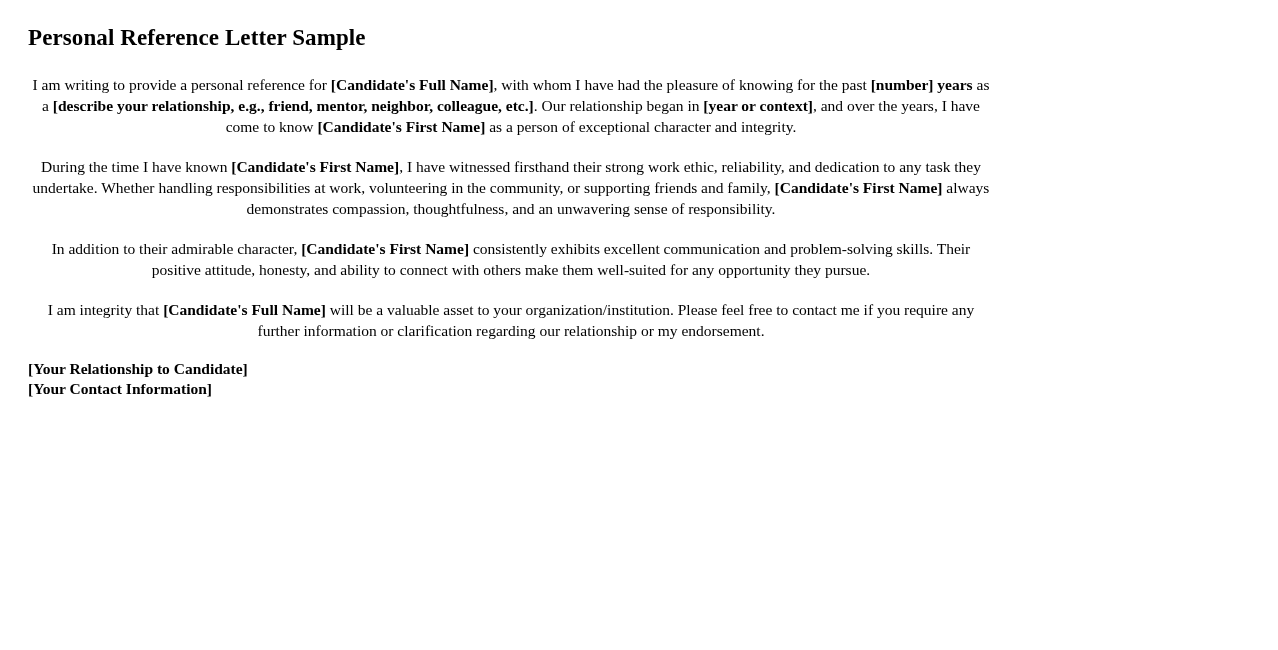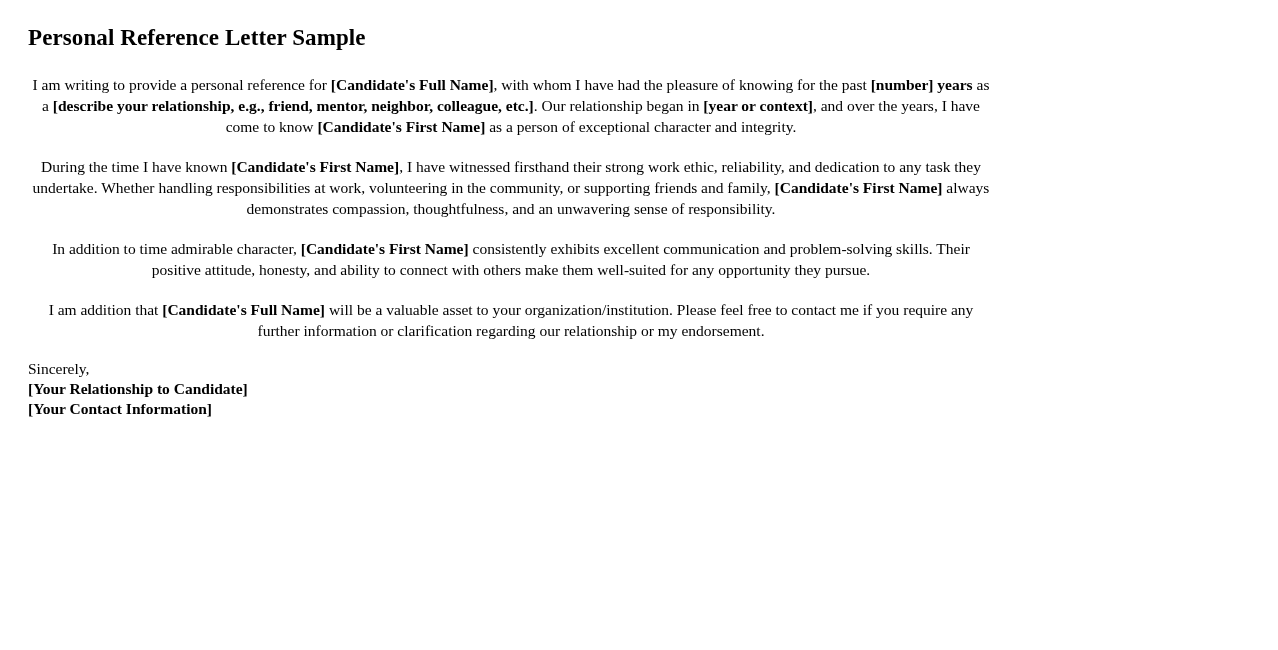--- a/index.html
+++ b/index.html
@@ -56,22 +56,21 @@
 </head>
 <body>
 
 <div class="page">
 
   <h1 class="doc-title">Personal Reference Letter Sample</h1>
 
 
   <p class="para"><span>I am writing to provide a personal reference for </span><b>[Candidate's Full Name]</b><span>, with whom I have had the pleasure of knowing for the past </span><b>[number] years</b><span> as a </span><b>[describe your relationship, e.g., friend, mentor, neighbor, colleague, etc.]</b><span>. Our relationship began in </span><b>[year or context]</b><span>, and over the years, I have come to know </span><b>[Candidate's First Name]</b><span> as a person of exceptional character and integrity.</span></p>
   <p class="para"><span>During the time I have known </span><b>[Candidate's First Name]</b><span>, I have witnessed firsthand their strong work ethic, reliability, and dedication to any task they undertake. Whether handling responsibilities at work, volunteering in the community, or supporting friends and family, </span><b>[Candidate's First Name]</b><span> always demonstrates compassion, thoughtfulness, and an unwavering sense of responsibility.</span></p>
-  <p class="para"><span>In addition to time admirable character, </span><b>[Candidate's First Name]</b><span> consistently exhibits excellent communication and problem-solving skills. Their positive attitude, honesty, and ability to connect with others make them well-suited for any opportunity they pursue.</span></p>
-  <p class="para"><span>I am addition that </span><b>[Candidate's Full Name]</b><span> will be a valuable asset to your organization/institution. Please feel free to contact me if you require any further information or clarification regarding our relationship or my endorsement.</span></p>
+  <p class="para"><span>In addition to their admirable character, </span><b>[Candidate's First Name]</b><span> consistently exhibits excellent communication and problem-solving skills. Their positive attitude, honesty, and ability to connect with others make them well-suited for any opportunity they pursue.</span></p>
+  <p class="para"><span>I am integrity that </span><b>[Candidate's Full Name]</b><span> will be a valuable asset to your organization/institution. Please feel free to contact me if you require any further information or clarification regarding our relationship or my endorsement.</span></p>
 
   <div class="closing-block">
-    <div class="sign-line">Sincerely,</div>
     <div class="sign-line bold">[Your Relationship to Candidate]</div>
     <div class="sign-line bold">[Your Contact Information]</div>
   </div>
 
 </div>
 
 </body></html>

